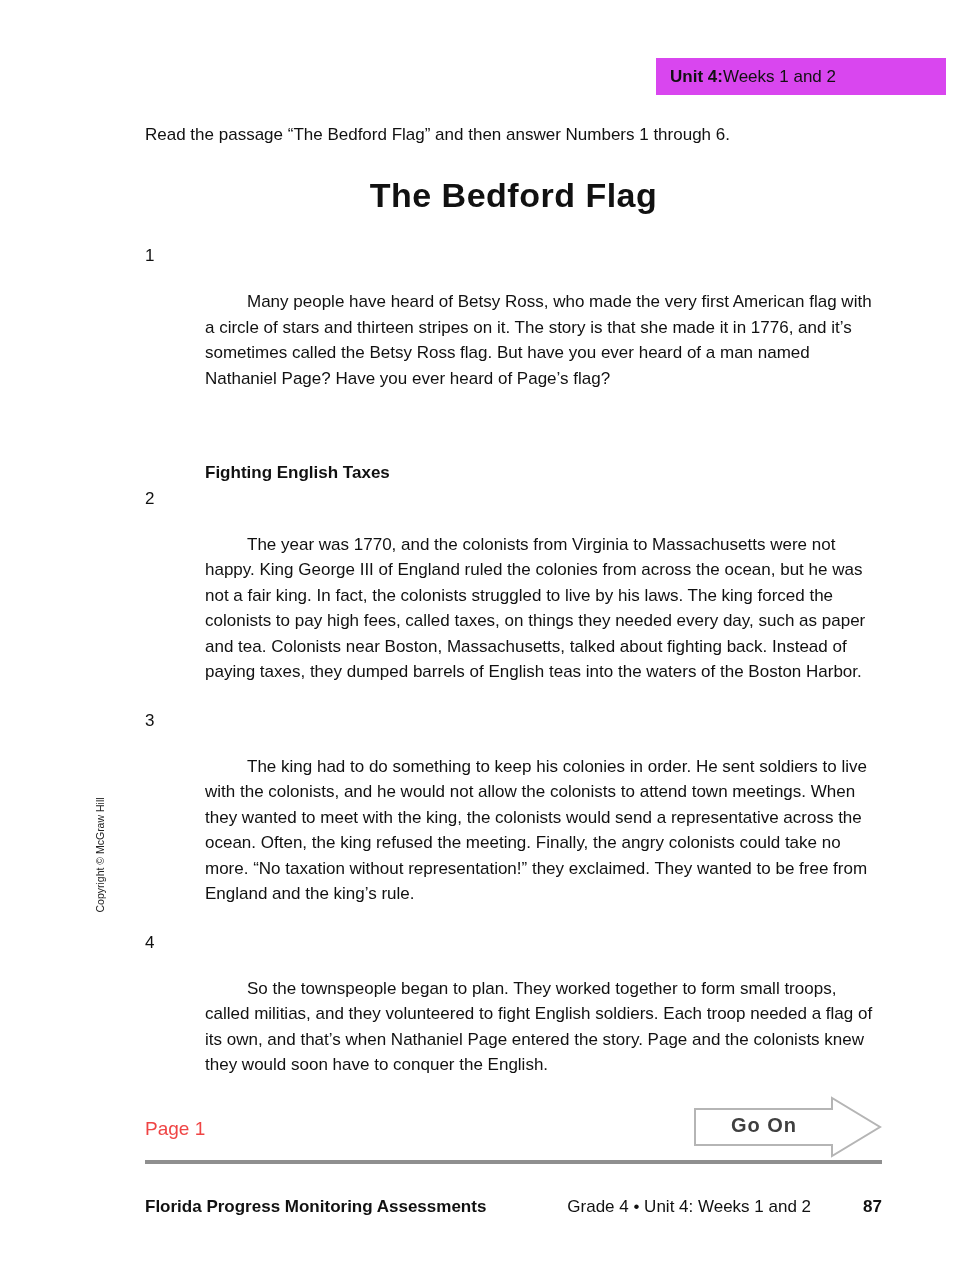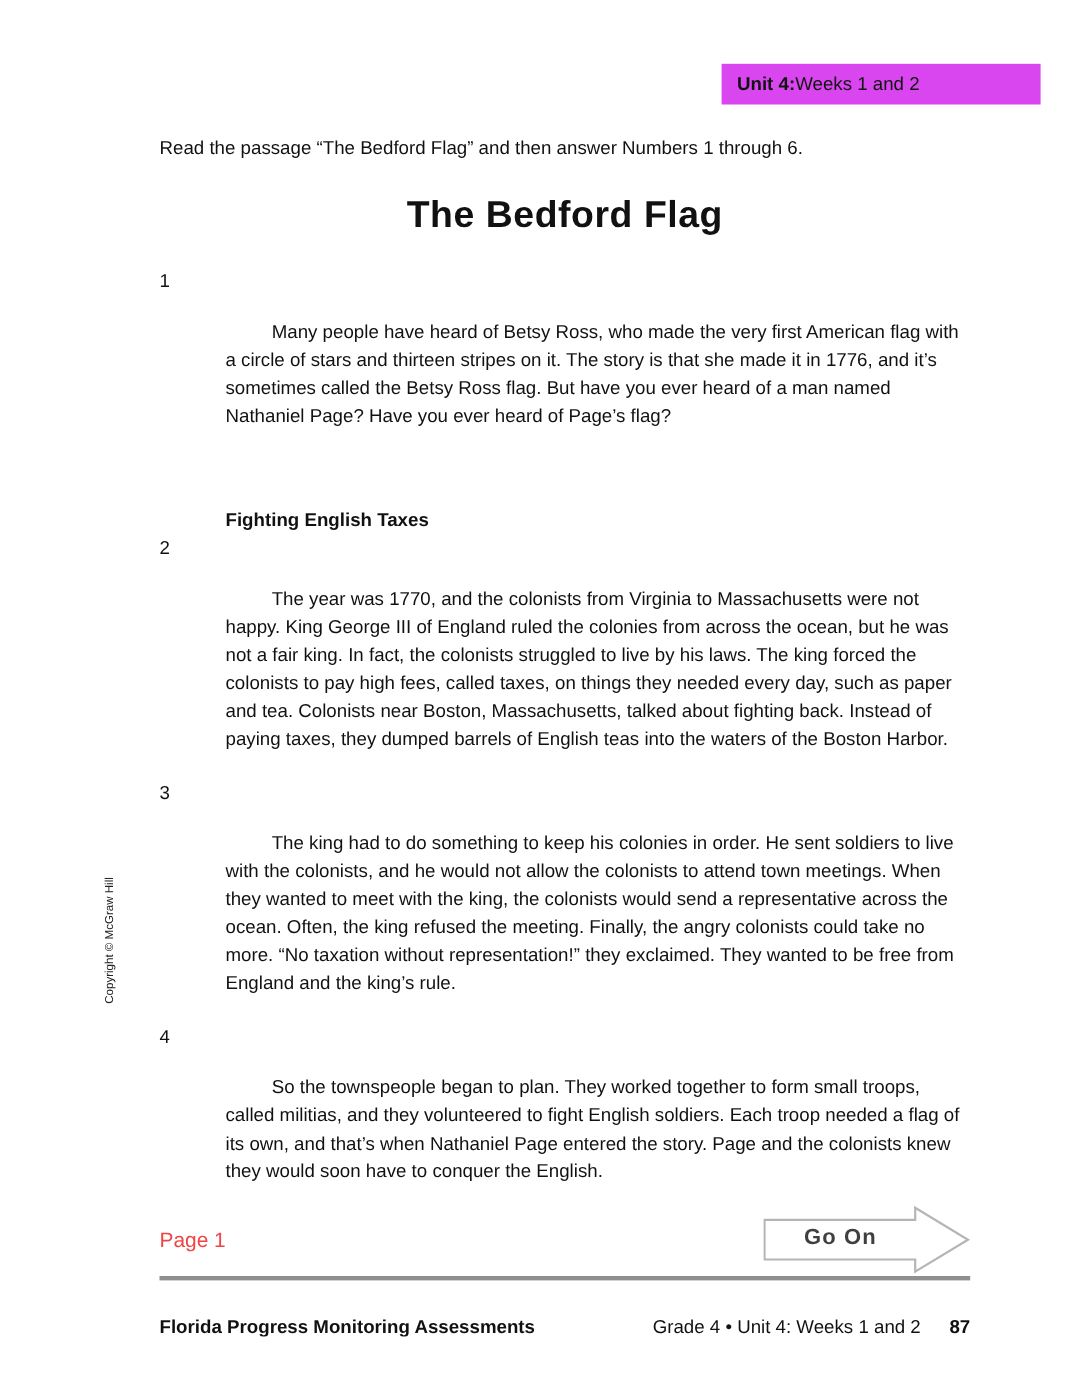--- a/index.html
+++ b/index.html
@@ -89,21 +89,21 @@
     left:145px; top:1198px;
     width:737px; height:17px;
     overflow:hidden;
     display:flex;
     align-items:center;
     font-size:17px;
   }
   .footer .book-title { font-weight:bold; }
   .footer .spacer { flex:1; }
   .footer .grade-info { margin-right:26px; }
-  .footer .page-num { font-weight:bold; }
+  .footer .page-num { font-weight:bold;margin-left:26px; }
 </style>
 </head>
 <body>
 
 <div class="page">
 
   <div class="banner">
     <span class="unit">Unit 4:</span>
       <span> Weeks 1 and 2</span>
   </div>

